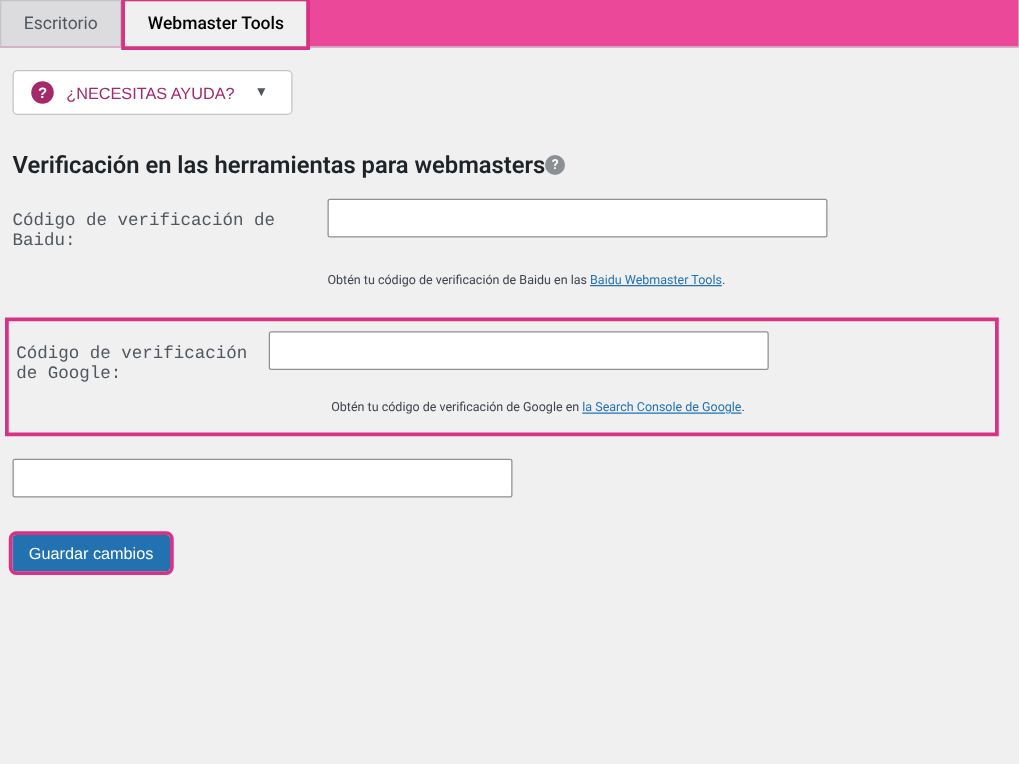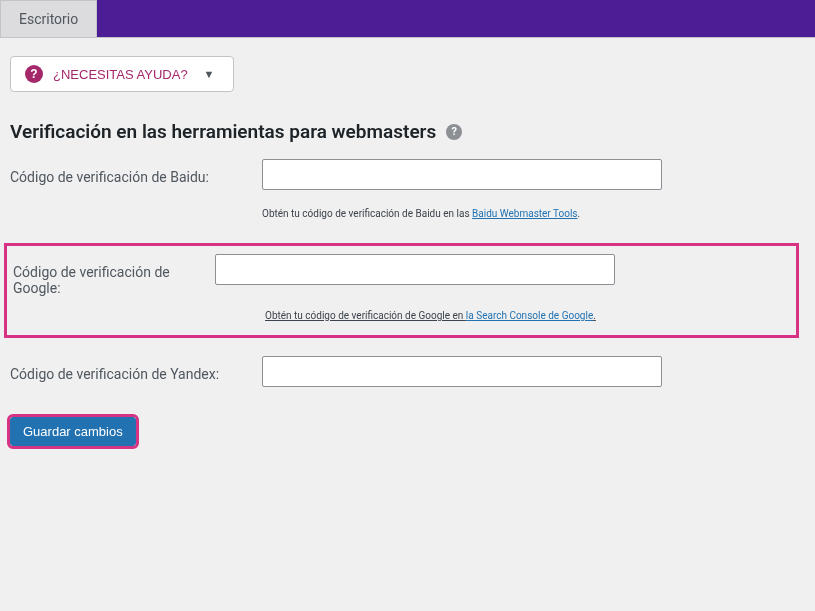--- a/index.html
+++ b/index.html
@@ -6,21 +6,21 @@
     body {
       font-family: -apple-system, BlinkMacSystemFont, "Segoe UI", Roboto, sans-serif;
       background: #f0f0f1;
       color: #3c434a;
       font-size: 13px;
       width: 815px;
     }
     .tabs {
       display: flex;
       border-bottom: 1px solid #c3c4c7;
-      background: #4c1d95;
+      background: #ec4899;
     }
     .tab {
       padding: 10px 18px;
       border: 1px solid #c3c4c7;
       border-bottom: none;
       background: #dcdcde;
       color: #50575e;
       margin-right: 2px;
       cursor: pointer;
       font-size: 14px;
@@ -66,21 +66,20 @@
       color: #50575e;
       margin-left: 6px;
     }
     h2 {
       margin-top: 28px;
       font-size: 19px;
       font-weight: 600;
       color: #1d2327;
       display: flex;
       align-items: center;
-      gap: 10px;
     }
     .info-icon {
       width: 16px;
       height: 16px;
       border-radius: 50%;
       background: #8c8f94;
       color: #fff;
       display: inline-flex;
       align-items: center;
       justify-content: center;
@@ -91,20 +90,21 @@
     .row {
       display: flex;
       align-items: flex-start;
       margin-bottom: 14px;
     }
     .row-label {
       width: 252px;
       padding-top: 10px;
       color: #50575e;
       font-size: 14px;
+      font-family: Liberation Mono, monospace;
     }
     .row-field { flex: 1; }
     .row-field input {
       width: 400px;
       padding: 7px 8px;
       border: 1px solid #8c8f94;
       border-radius: 2px;
       font-size: 13px;
       background: #fff;
     }
@@ -121,21 +121,21 @@
     }
     .section-highlight {
       border: 3px solid #d63384;
       padding: 8px 0px;
       margin-left: -6px;
       margin-right: 6px;
       margin-bottom: 18px;
     }
     .section-highlight .row { margin-bottom: 0; }
     .section-highlight .row-label { padding-left: 6px; width: 208px; }
-    .section-highlight .hint { margin-top: 14px; margin-left: 258px; margin-bottom: 6px; text-decoration: underline; }
+    .section-highlight .hint { margin-top: 14px; margin-left: 258px; margin-bottom: 6px; }
     .submit {
       display: inline-block;
       padding: 6px 12px;
       background: #2271b1;
       border: 1px solid #2271b1;
       color: #fff;
       font-size: 13px;
       border-radius: 3px;
       cursor: pointer;
       margin-top: 16px;
@@ -144,20 +144,21 @@
     .submit.highlight {
       outline: 3px solid #d63384;
       outline-offset: 0;
     }
   </style>
 </head>
 <body>
 
 <div class="tabs">
   <div class="tab">Escritorio</div>
+  <div class="tab active highlight">Webmaster Tools</div>
 </div>
 
 <div class="content">
 
   <button class="help-btn">
     <span class="help-icon">?</span>
     <span>¿NECESITAS AYUDA?</span>
     <span class="chevron">▼</span>
   </button>
 
@@ -181,21 +182,20 @@
       <div class="row">
         <div class="row-label">Código de verificación de Google:</div>
         <div class="row-field"><input type="text" style=""></div>
       </div>
       <div class="hint">
         <span>Obtén tu código de verificación de Google en </span><a href="#">la Search Console de Google</a><span>.</span>
       </div>
     </div>
 
     <div class="row">
-      <div class="row-label">Código de verificación de Yandex:</div>
       <div class="row-field"><input type="text" style=""></div>
     </div>
 
   </div>
 
   <button class="submit highlight">Guardar cambios</button>
 
 </div>
 
 </body></html>

